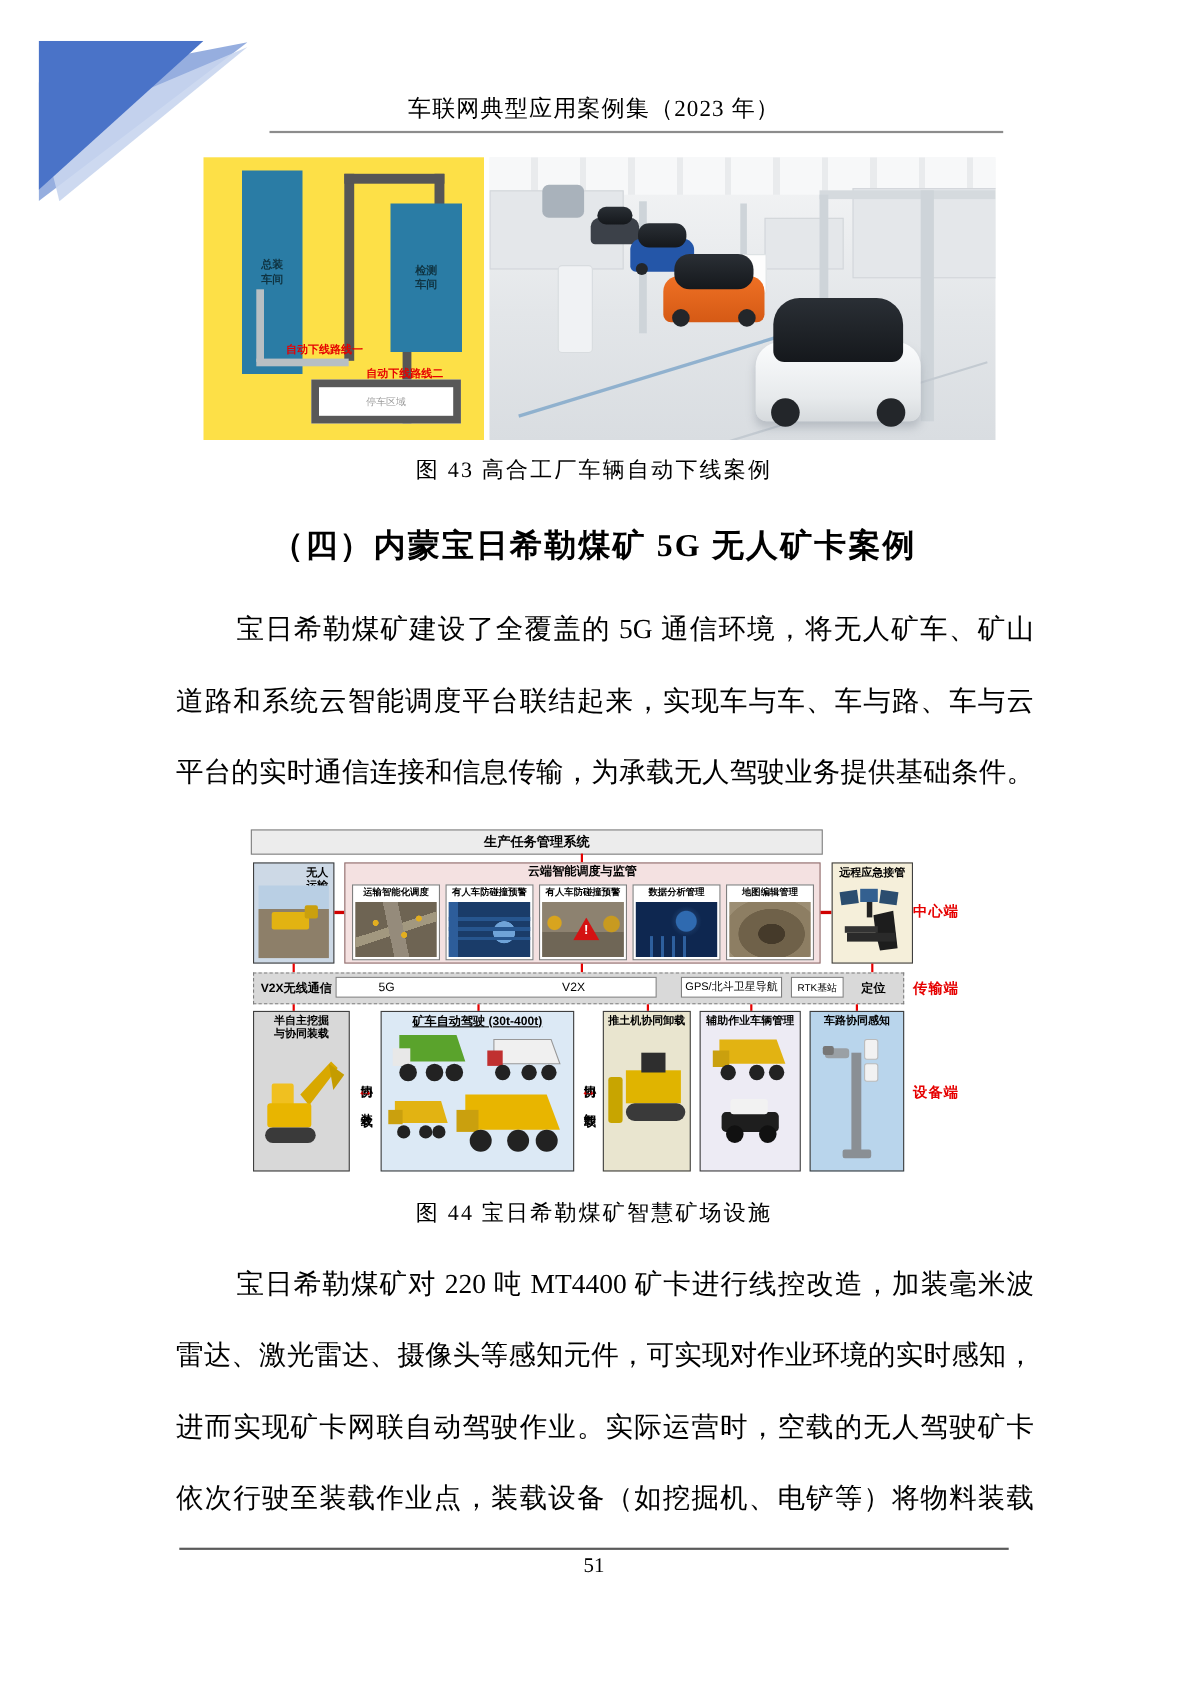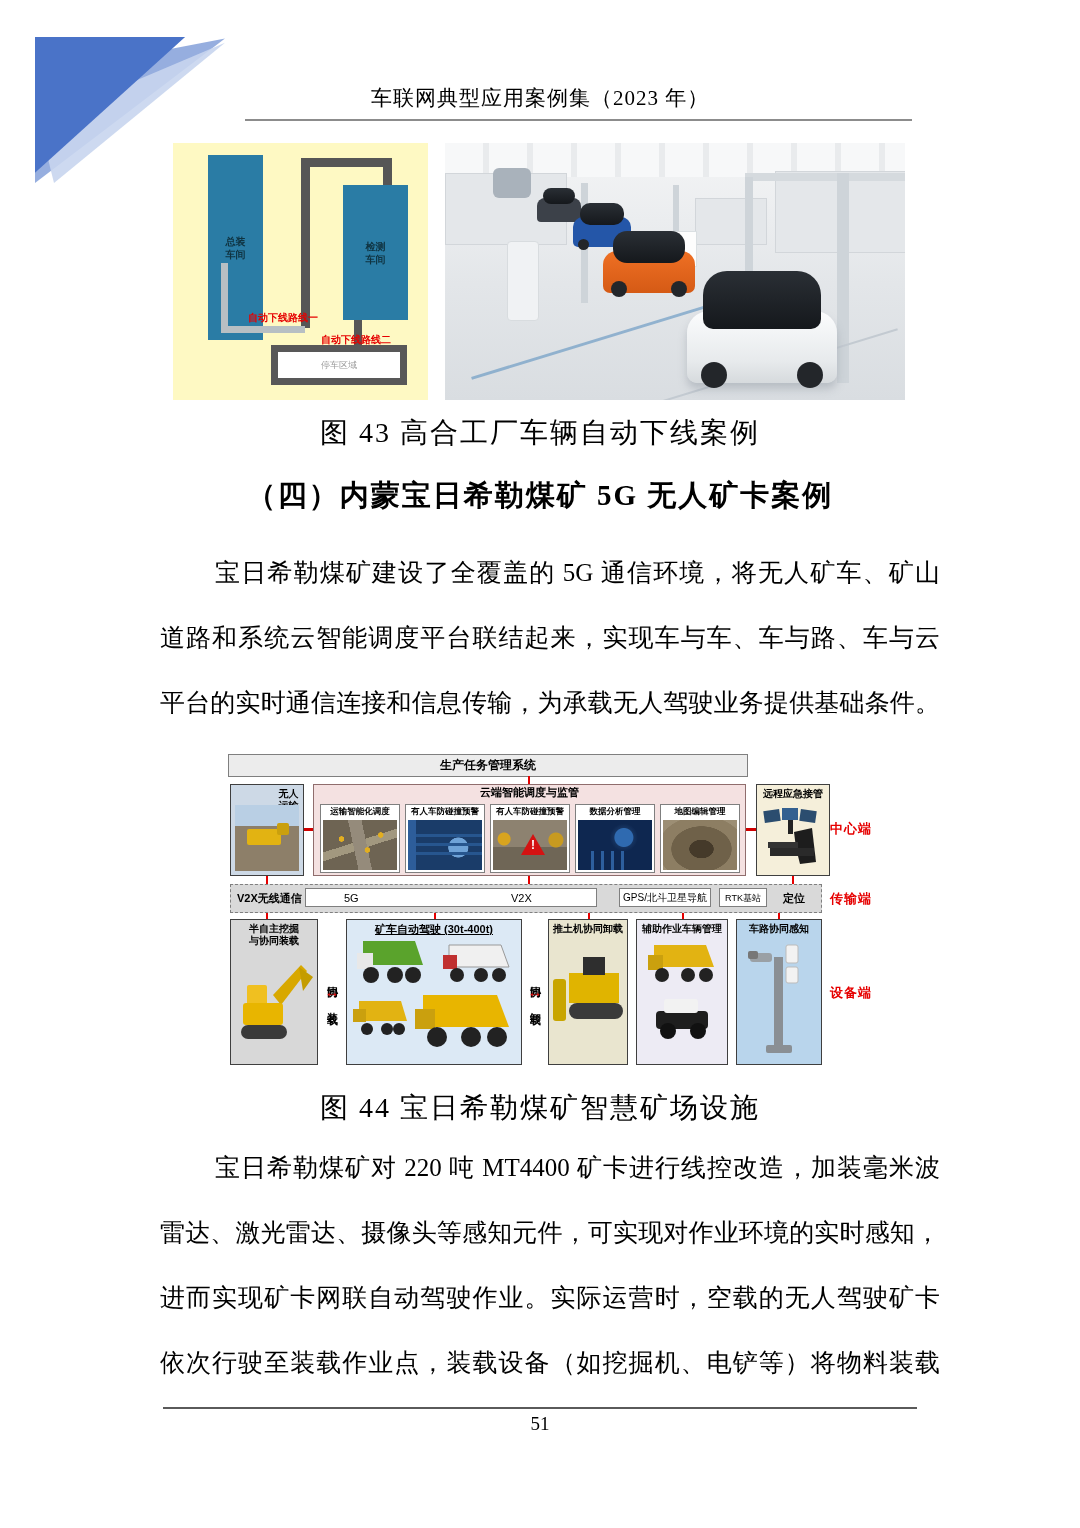--- a/index.html
+++ b/index.html
@@ -13,21 +13,21 @@
   .deco div{position:absolute;left:0;top:0;width:100%;height:100%;}
   .tri1{clip-path:polygon(0 0,79% 0,0 93%);background:#4a73c8;}
   .tri2{clip-path:polygon(0 26%,100% 1%,0 100%);background:#84a0d9;opacity:.85;}
   .tri3{clip-path:polygon(2% 58%,100% 4%,10% 100%);background:#c8d5ee;opacity:.9;}
 
   
   .header-title{top:84px;left:0;width:100%;text-align:center;font-size:21px;letter-spacing:1px;}
   .header-rule{top:119px;left:245px;width:667px;height:0;border-top:2px solid #8c8c8c;}
 
   
-  .fig43-diagram{left:173px;top:143px;width:255px;height:257px;background:#fef9c3;
+  .fig43-diagram{left:185px;top:143px;width:255px;height:257px;background:#fde047;
                  font-family:"Liberation Sans",sans-serif;}
   .blue-box{position:absolute;background:#2a7ca5;color:#0f3341;font-size:10px;font-weight:bold;
             display:flex;align-items:center;justify-content:center;text-align:center;line-height:13px;}
   .road{position:absolute;background:#565656;}
   .road-light{position:absolute;background:#b7bfc3;}
   .route-label{position:absolute;color:#e60000;font-size:10px;font-weight:bold;white-space:nowrap;}
   .parking-rect{position:absolute;left:98px;top:202px;width:122px;height:26px;background:#fff;
                 border:7px solid #585858;display:flex;align-items:center;justify-content:center;
                 color:#9a9a9a;font-size:9px;}
 
@@ -42,21 +42,21 @@
   .floorline{position:absolute;background:#6f9cc4;height:3px;transform:rotate(-17deg);opacity:.7;}
   .floorline2{position:absolute;background:#c3cad1;height:2px;transform:rotate(-17deg);}
   .charger{position:absolute;background:#f0f2f4;border:1px solid #d8dcdf;border-radius:4px;}
   .car{position:absolute;}
   .car .roof{position:absolute;background:linear-gradient(#2a2f35,#15181c);}
   .car .body{position:absolute;}
   .car .wheel{position:absolute;background:#23262a;border-radius:50%;}
   .signboard{position:absolute;background:#fdfdfd;border:1px solid #dadfe2;}
 
   
-  .caption{left:0;width:100%;text-align:center;font-size:28px;letter-spacing:2px;}
+  .caption{left:0;width:100%;text-align:center;font-size:20px;letter-spacing:2px;}
   .cap43{top:414px;}
   .cap44{top:1089px;}
   .section-heading{top:476px;left:0;width:100%;text-align:center;font-size:29px;font-weight:bold;letter-spacing:2px;}
   .para{left:160px;width:780px;font-size:25px;}
   .para .pline{height:65px;line-height:65px;text-align:justify;text-align-last:justify;overflow:hidden;}
   .para .indent{text-indent:55px;}
   .para1{top:540px;}
   .para2{top:1135px;}
 
   

